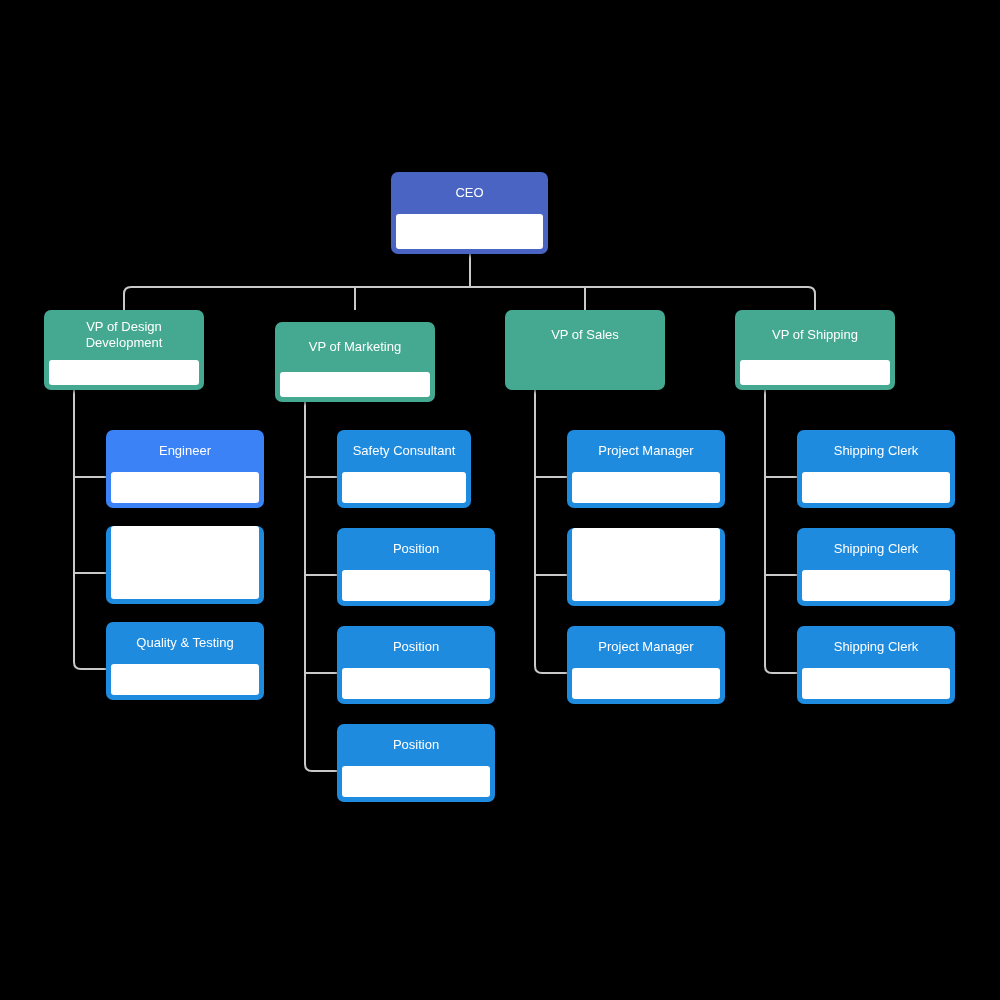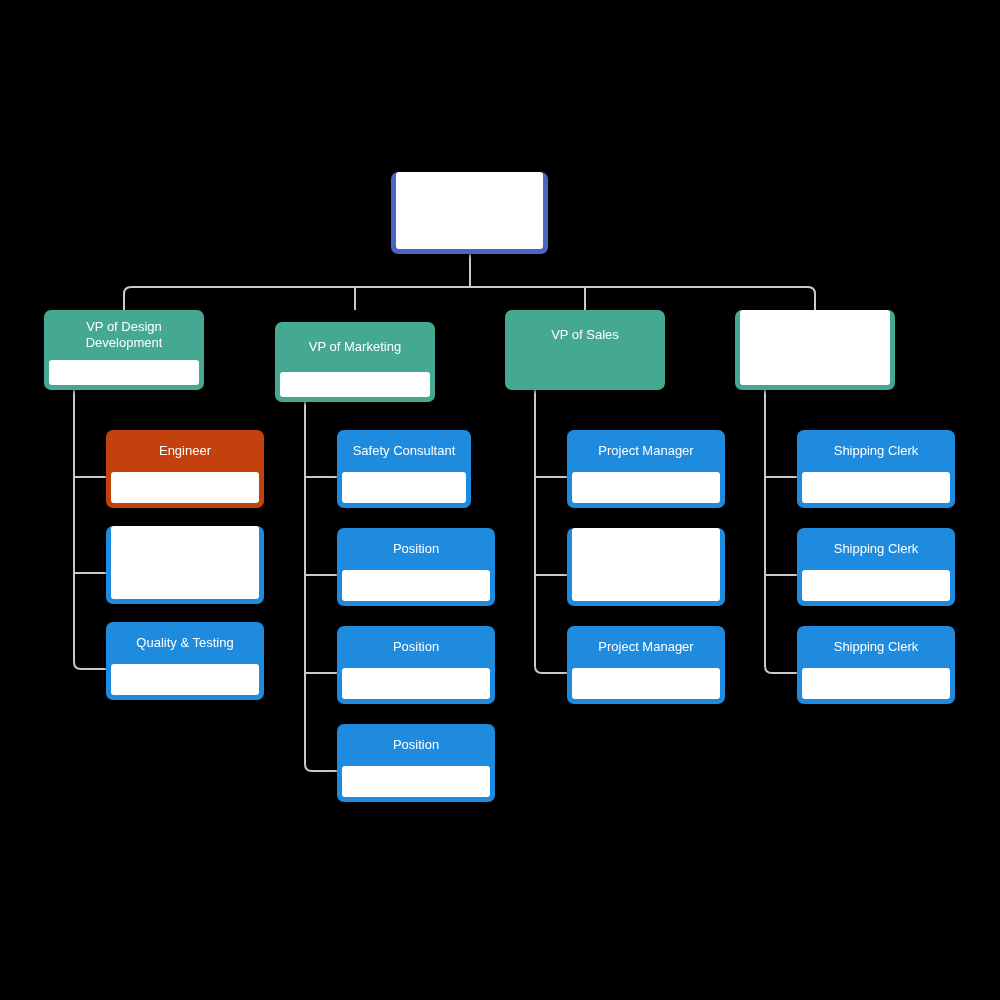--- a/index.html
+++ b/index.html
@@ -100,39 +100,41 @@
       <path d="M 305 673 L 337 673" fill="none" stroke="#c9c9c9" stroke-width="2" stroke-linecap="butt"></path>
       <path d="M 535 390 L 535 666 Q 535 673 542 673 L 567 673" fill="none" stroke="#c9c9c9" stroke-width="2" stroke-linecap="butt"></path>
       <path d="M 535 477 L 567 477" fill="none" stroke="#c9c9c9" stroke-width="2" stroke-linecap="butt"></path>
       <path d="M 535 575 L 567 575" fill="none" stroke="#c9c9c9" stroke-width="2" stroke-linecap="butt"></path>
       <path d="M 765 390 L 765 666 Q 765 673 772 673 L 797 673" fill="none" stroke="#c9c9c9" stroke-width="2" stroke-linecap="butt"></path>
       <path d="M 765 477 L 797 477" fill="none" stroke="#c9c9c9" stroke-width="2" stroke-linecap="butt"></path>
       <path d="M 765 575 L 797 575" fill="none" stroke="#c9c9c9" stroke-width="2" stroke-linecap="butt"></path>
     </svg>
   <div id="node-layer">
       <div class="node level-root" style="left: 391px; top: 172px; width: 157px; height: 82px; background: rgb(74, 100, 196);">
+        <div class="node-title">CEO</div>
         <div class="node-body"></div>
       </div>
       <div class="node level-vp" style="left: 44px; top: 310px; width: 160px; height: 80px; background: rgb(69, 169, 145);">
         <div class="node-title">VP of Design
 Development</div>
         <div class="node-body"></div>
       </div>
       <div class="node level-vp" style="left: 275px; top: 310px; width: 160px; height: 80px; background: rgb(69, 169, 145); margin-top: 12px;">
         <div class="node-title">VP of Marketing</div>
         <div class="node-body"></div>
       </div>
       <div class="node level-vp" style="left: 505px; top: 310px; width: 160px; height: 80px; background: rgb(69, 169, 145); gap: 36px;">
         <div class="node-title">VP of Sales</div>
         <div class="node-body"></div>
       </div>
       <div class="node level-vp" style="left: 735px; top: 310px; width: 160px; height: 80px; background: rgb(69, 169, 145);">
+        <div class="node-title">VP of Shipping</div>
         <div class="node-body"></div>
       </div>
-      <div class="node level-leaf" style="left: 106px; top: 430px; width: 158px; height: 78px; background: #c2410c;">
+      <div class="node level-leaf" style="left: 106px; top: 430px; width: 158px; height: 78px; background: #3b82f6;">
         <div class="node-title">Engineer</div>
         <div class="node-body"></div>
       </div>
       <div class="node level-leaf" style="left: 106px; top: 526px; width: 158px; height: 78px; background: rgb(31, 139, 223);">
         <div class="node-body"></div>
       </div>
       <div class="node level-leaf" style="left: 106px; top: 622px; width: 158px; height: 78px; background: rgb(31, 139, 223);">
         <div class="node-title">Quality &amp; Testing</div>
         <div class="node-body"></div>
       </div>

